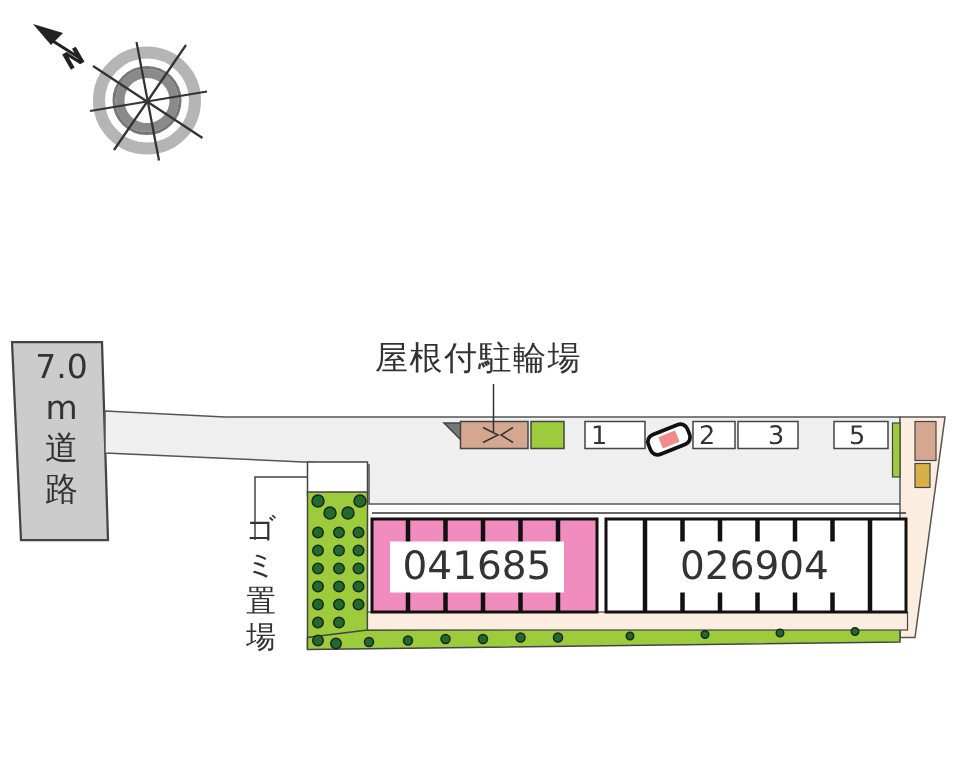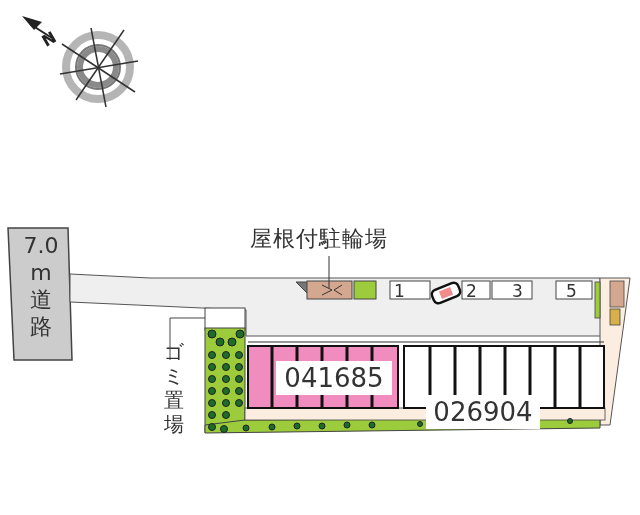--- a/index.html
+++ b/index.html
@@ -143,14 +143,14 @@
   <div>ミ</div>
   <div>置</div>
   <div>場</div>
 </div>
 
 <div class="abs pk" style="left:394px;top:281px;">1</div>
 <div class="abs pk" style="left:466px;top:281px;">2</div>
 <div class="abs pk" style="left:512px;top:281px;">3</div>
 <div class="abs pk" style="left:566px;top:281px;">5</div>
 
-<div class="abs bld-id" style="left:276px;top:361px;width:116px;">041685</div>
-<div class="abs bld-id" style="left:426px;top:361px;width:114px;margin-top:34px;">026904</div>
+<div class="abs bld-id" style="left:260px;top:361px;width:116px;">041685</div>
+<div class="abs bld-id" style="left:446px;top:361px;width:114px;">026904</div>
 
 </body></html>

